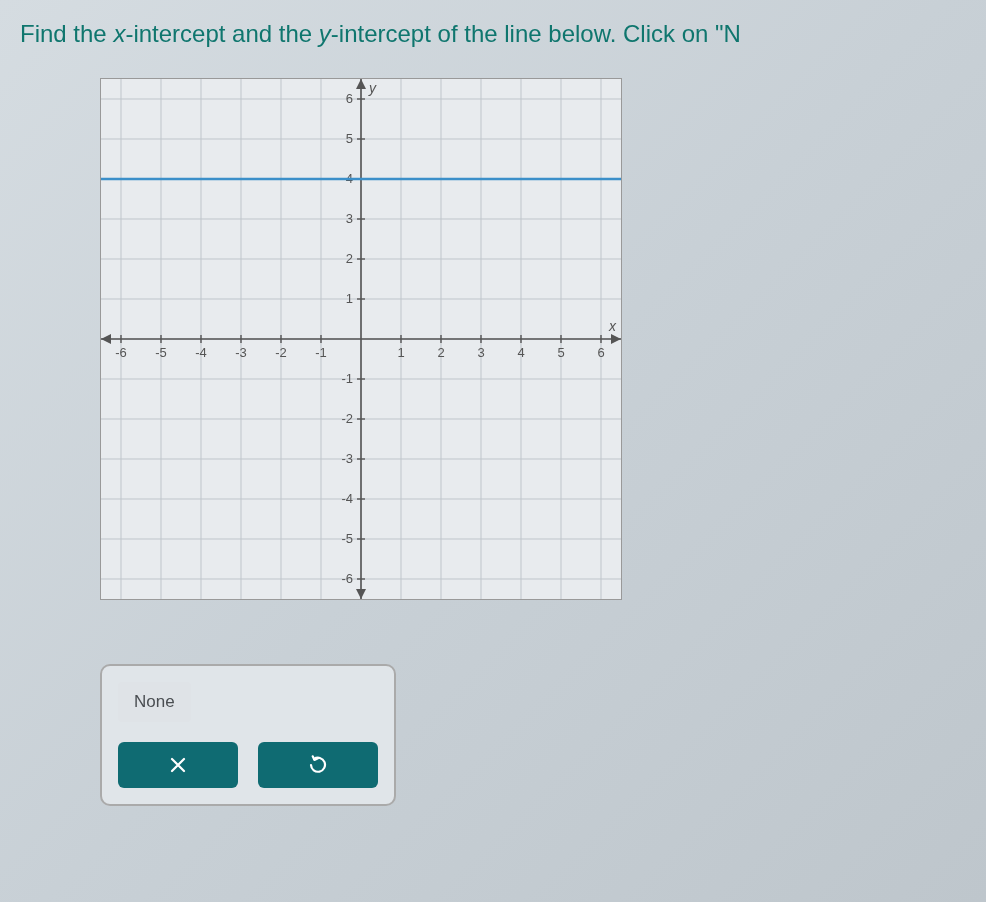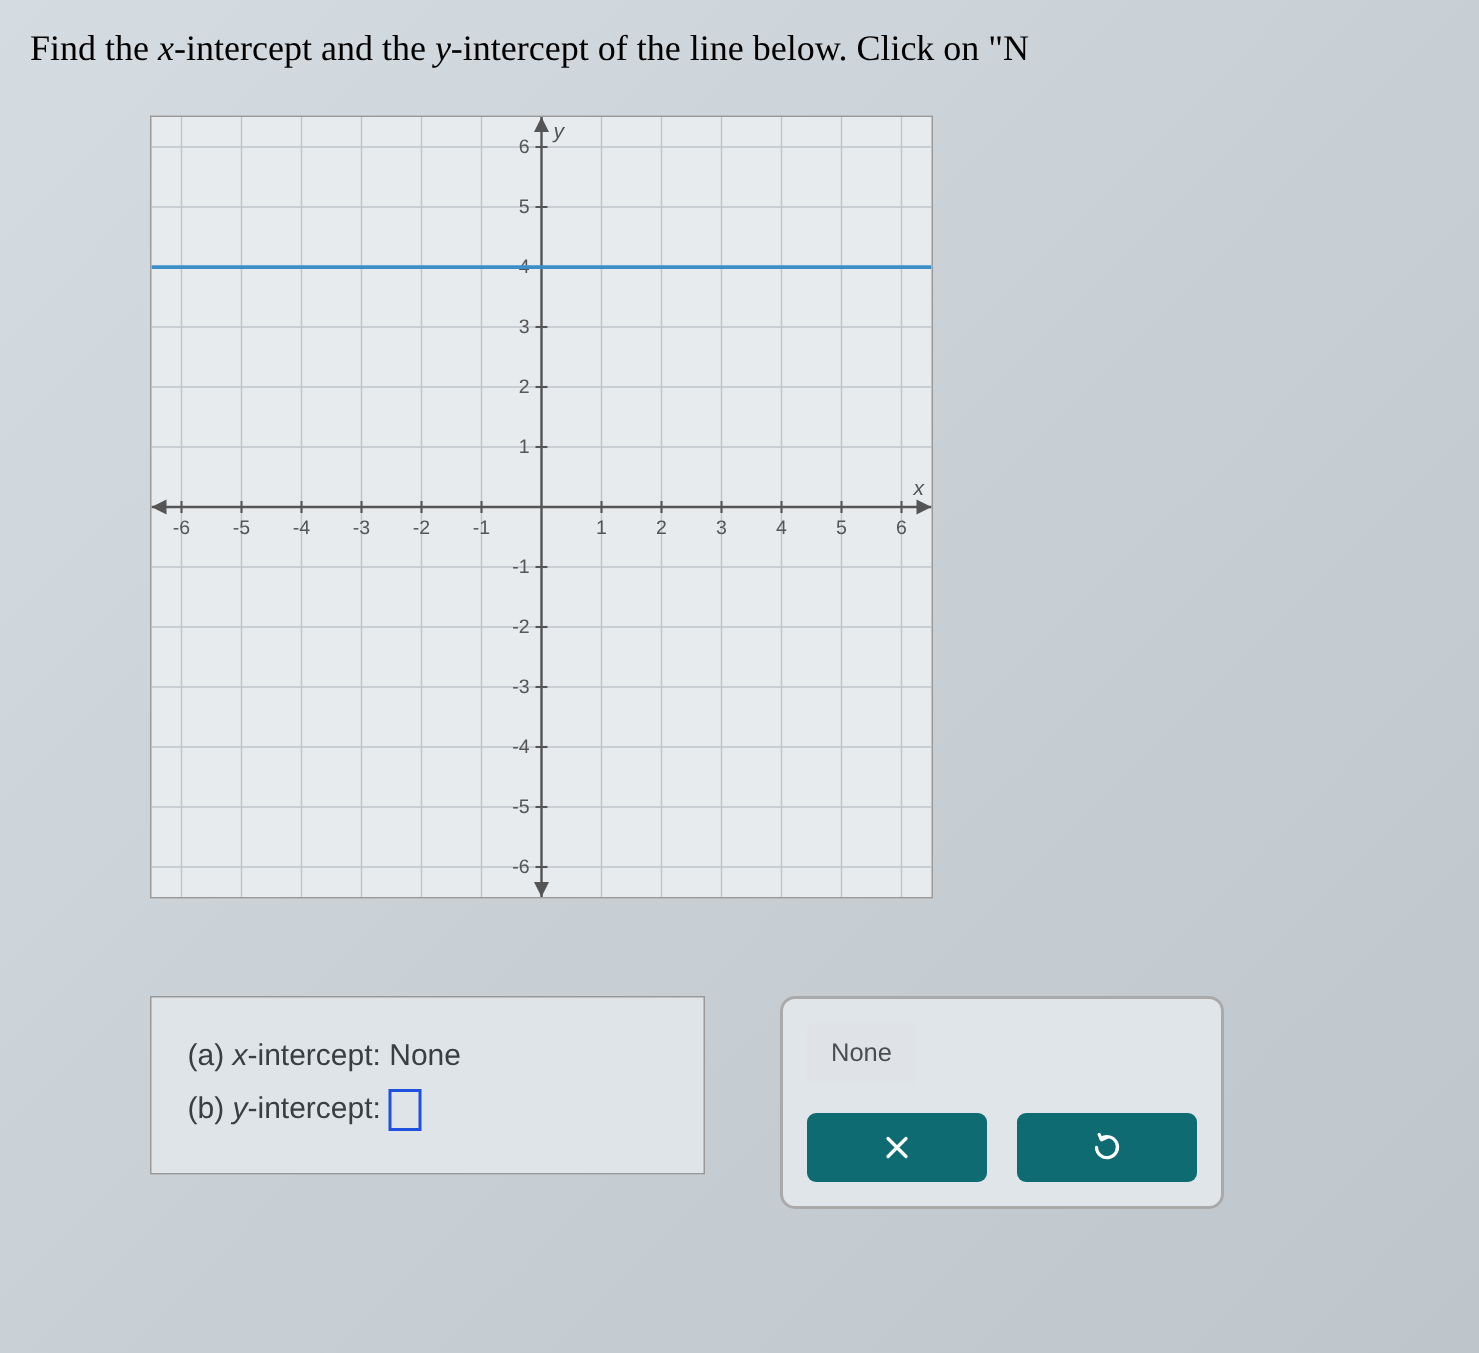--- a/index.html
+++ b/index.html
@@ -8,22 +8,21 @@
       background: linear-gradient(135deg, #d5dce1 0%, #c8d0d6 50%, #bec6cc 100%);
       font-family: Arial, sans-serif;
       width: 986px;
       height: 902px;
       box-sizing: border-box;
       color: #3a3e42;
     }
     .question {
       font-size: 24px;
       margin-bottom: 20px;
-      color: #000000;
-      font-family: Liberation Serif, serif;
+      color: #0f766e;
     }
     .question .var {
       font-style: italic;
     }
     .graph-container {
       margin-left: 80px;
       margin-top: 10px;
       border: 1px solid #999;
       background: #e8ebee;
       display: inline-block;
@@ -182,28 +181,20 @@
       <text x="252" y="64" text-anchor="end" font-size="13" fill="#555">5</text>
       <line x1="256" y1="20" x2="264" y2="20" stroke="#555" stroke-width="1.4"></line>
       <text x="252" y="24" text-anchor="end" font-size="13" fill="#555">6</text>
       <text x="508" y="252" font-size="14" font-style="italic" fill="#555">x</text>
       <text x="268" y="14" font-size="14" font-style="italic" fill="#555">y</text>
       <path d="M0 100 L520 100 " stroke="#3b8fc9" stroke-width="2.5" fill="none"></path>
     </svg>
 </div>
 
 <div class="bottom-row">
-  <div class="answer-box">
-    <div class="answer-line">
-      <span>(a) </span><span class="var">x</span><span>-intercept: </span><span>None</span>
-    </div>
-    <div class="answer-line">
-      <span>(b) </span><span class="var">y</span><span>-intercept: </span><span class="input-blank"></span>
-    </div>
-  </div>
 
   <div class="tool-panel">
     <div class="none-btn">None</div>
     <div class="tool-buttons">
       <div class="tool-btn">
         <svg width="18" height="18" viewBox="0 0 18 18">
           <path d="M3 3 L15 15 M15 3 L3 15" stroke="#fff" stroke-width="2.2" stroke-linecap="round"></path>
         </svg>
       </div>
       <div class="tool-btn">

